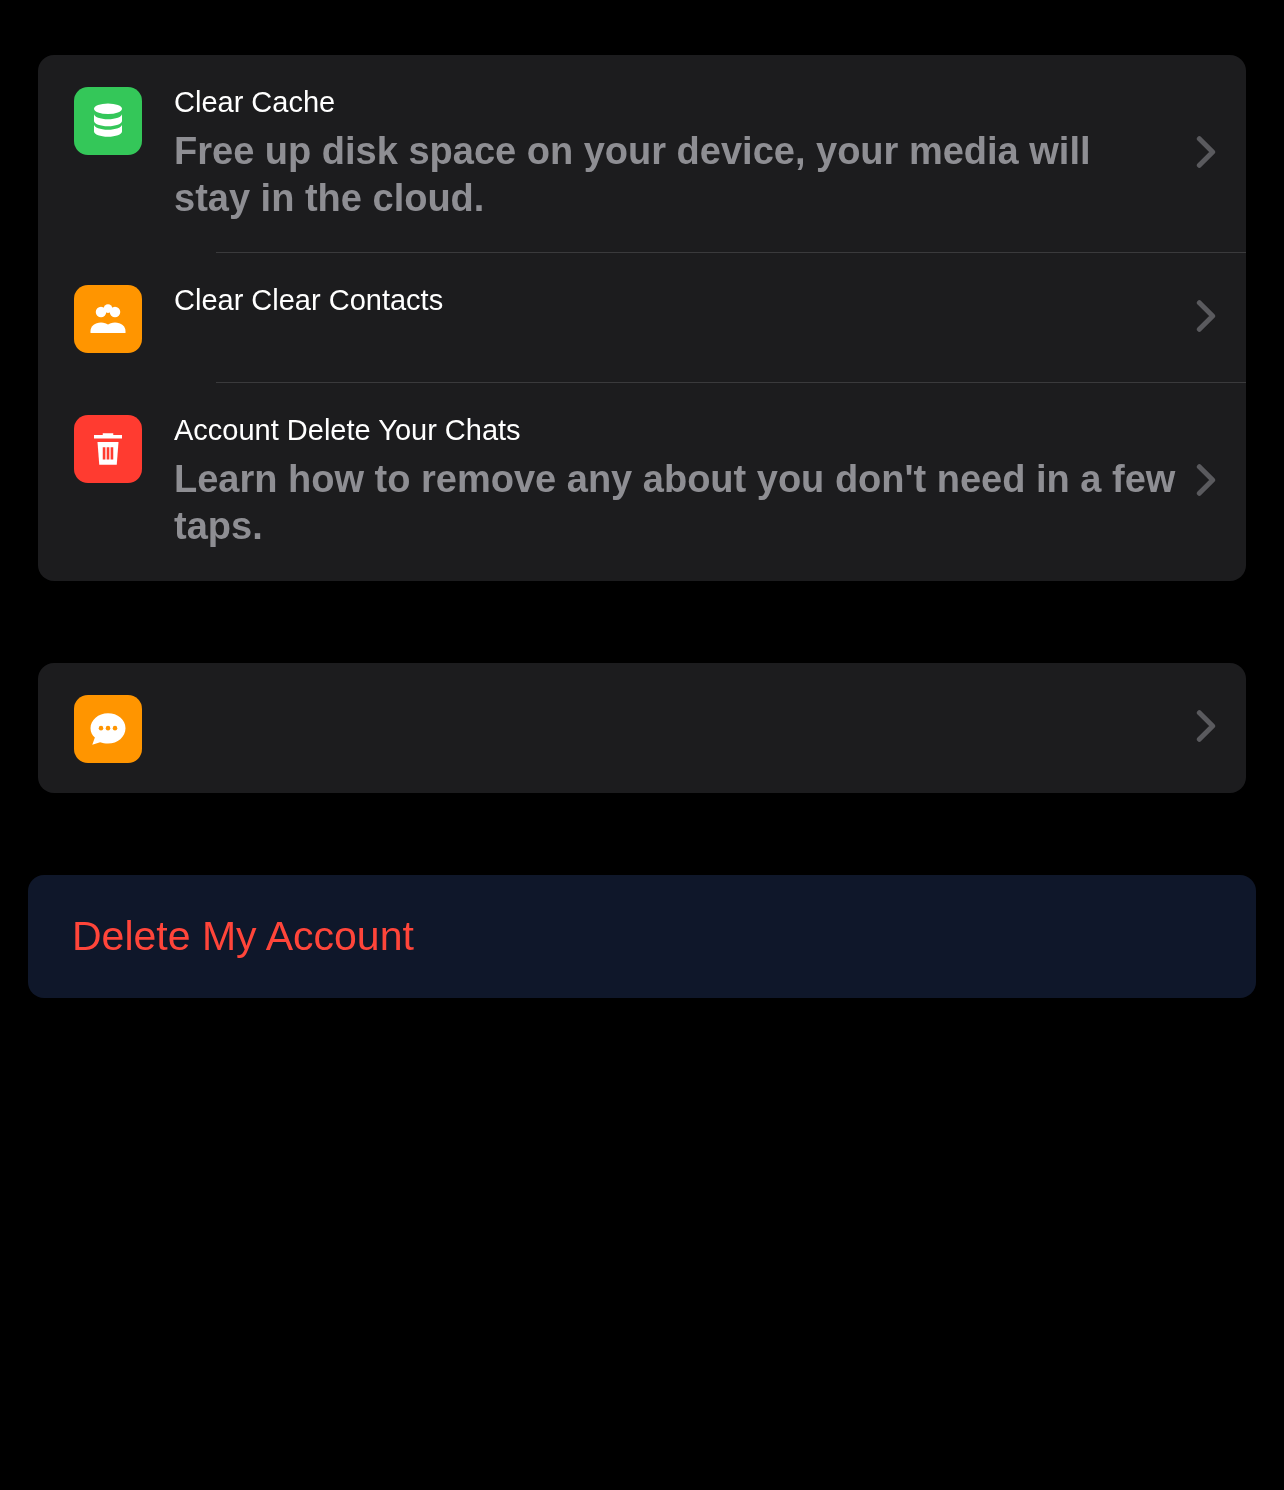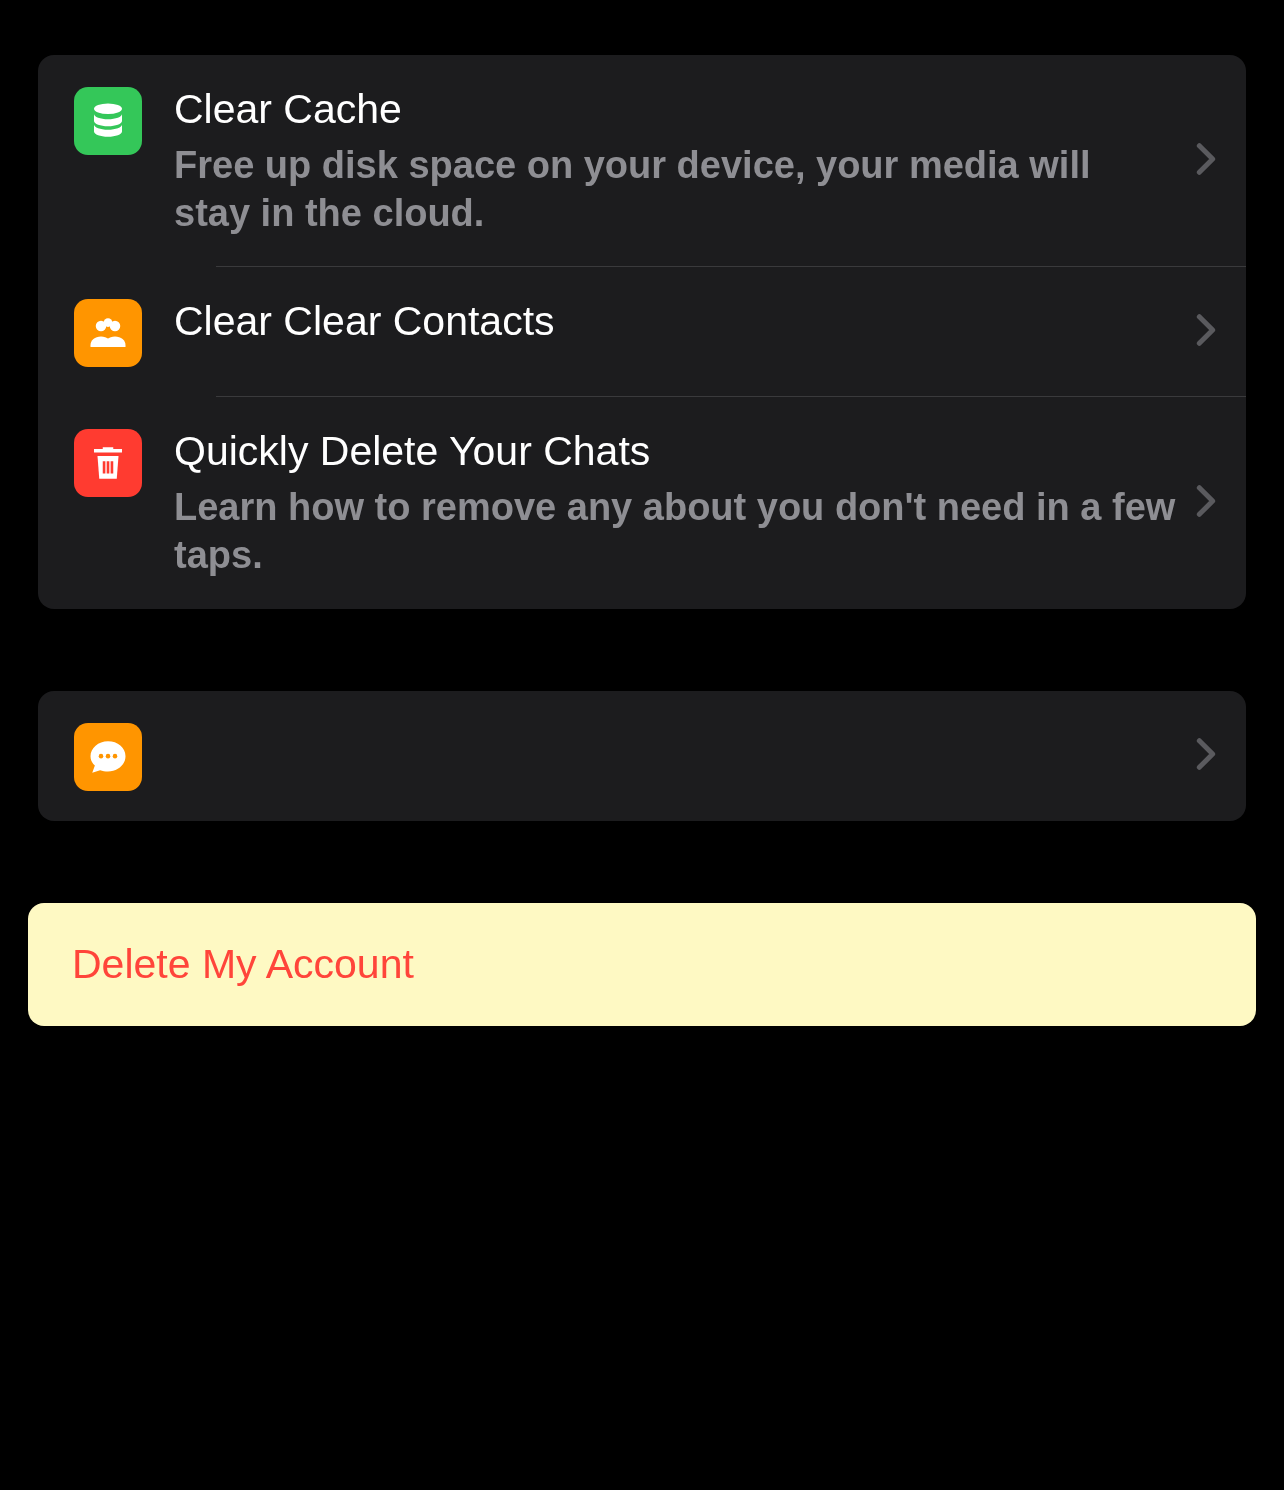--- a/index.html
+++ b/index.html
@@ -53,42 +53,42 @@
     .icon-wrap svg {
       width: 42px;
       height: 42px;
     }
     .item-text {
       flex: 1;
       padding-right: 20px;
     }
     .item-title {
       color: #ffffff;
-      font-size: 41px;
+      font-size: 29px;
       font-weight: 400;
       line-height: 1.2;
       margin-bottom: 8px;
     }
     .item-subtitle {
       color: #8e8e93;
       font-size: 38px;
       font-weight: 700;
       line-height: 1.25;
     }
     .chevron {
       color: #5a5a5e;
       flex-shrink: 0;
       align-self: center;
     }
     .chevron svg {
       width: 20px;
       height: 34px;
     }
     .delete-section {
-      background-color: #fef9c3;
+      background-color: #0f172a;
       border-radius: 16px;
       padding: 0;
       margin: 0 -10px 0 -10px;
     }
     .delete-button {
       padding: 38px 44px;
       cursor: pointer;
     }
     .delete-text {
       color: #ff453a;
@@ -144,21 +144,21 @@
     <div class="icon-wrap icon-red">
       <svg viewBox="0 0 24 24" fill="white">
         <path d="M9 3h6v1h5v2H4V4h5V3z"></path>
         <path d="M6 8h12l-1 13H7L6 8z"></path>
         <rect x="9" y="11" width="1.5" height="7" fill="#ff3b30"></rect>
         <rect x="11.25" y="11" width="1.5" height="7" fill="#ff3b30"></rect>
         <rect x="13.5" y="11" width="1.5" height="7" fill="#ff3b30"></rect>
       </svg>
     </div>
     <div class="item-text">
-      <div class="item-title">Quickly Delete Your Chats</div>
+      <div class="item-title">Account Delete Your Chats</div>
       <div class="item-subtitle">Learn how to remove any about you don't need in a few taps.</div>
     </div>
     <div class="chevron">
       <svg viewBox="0 0 12 20" fill="none" stroke="currentColor" stroke-width="3" stroke-linecap="round" stroke-linejoin="round">
         <path d="M2 2l8 8-8 8"></path>
       </svg>
     </div>
   </div>
 </div>
 

